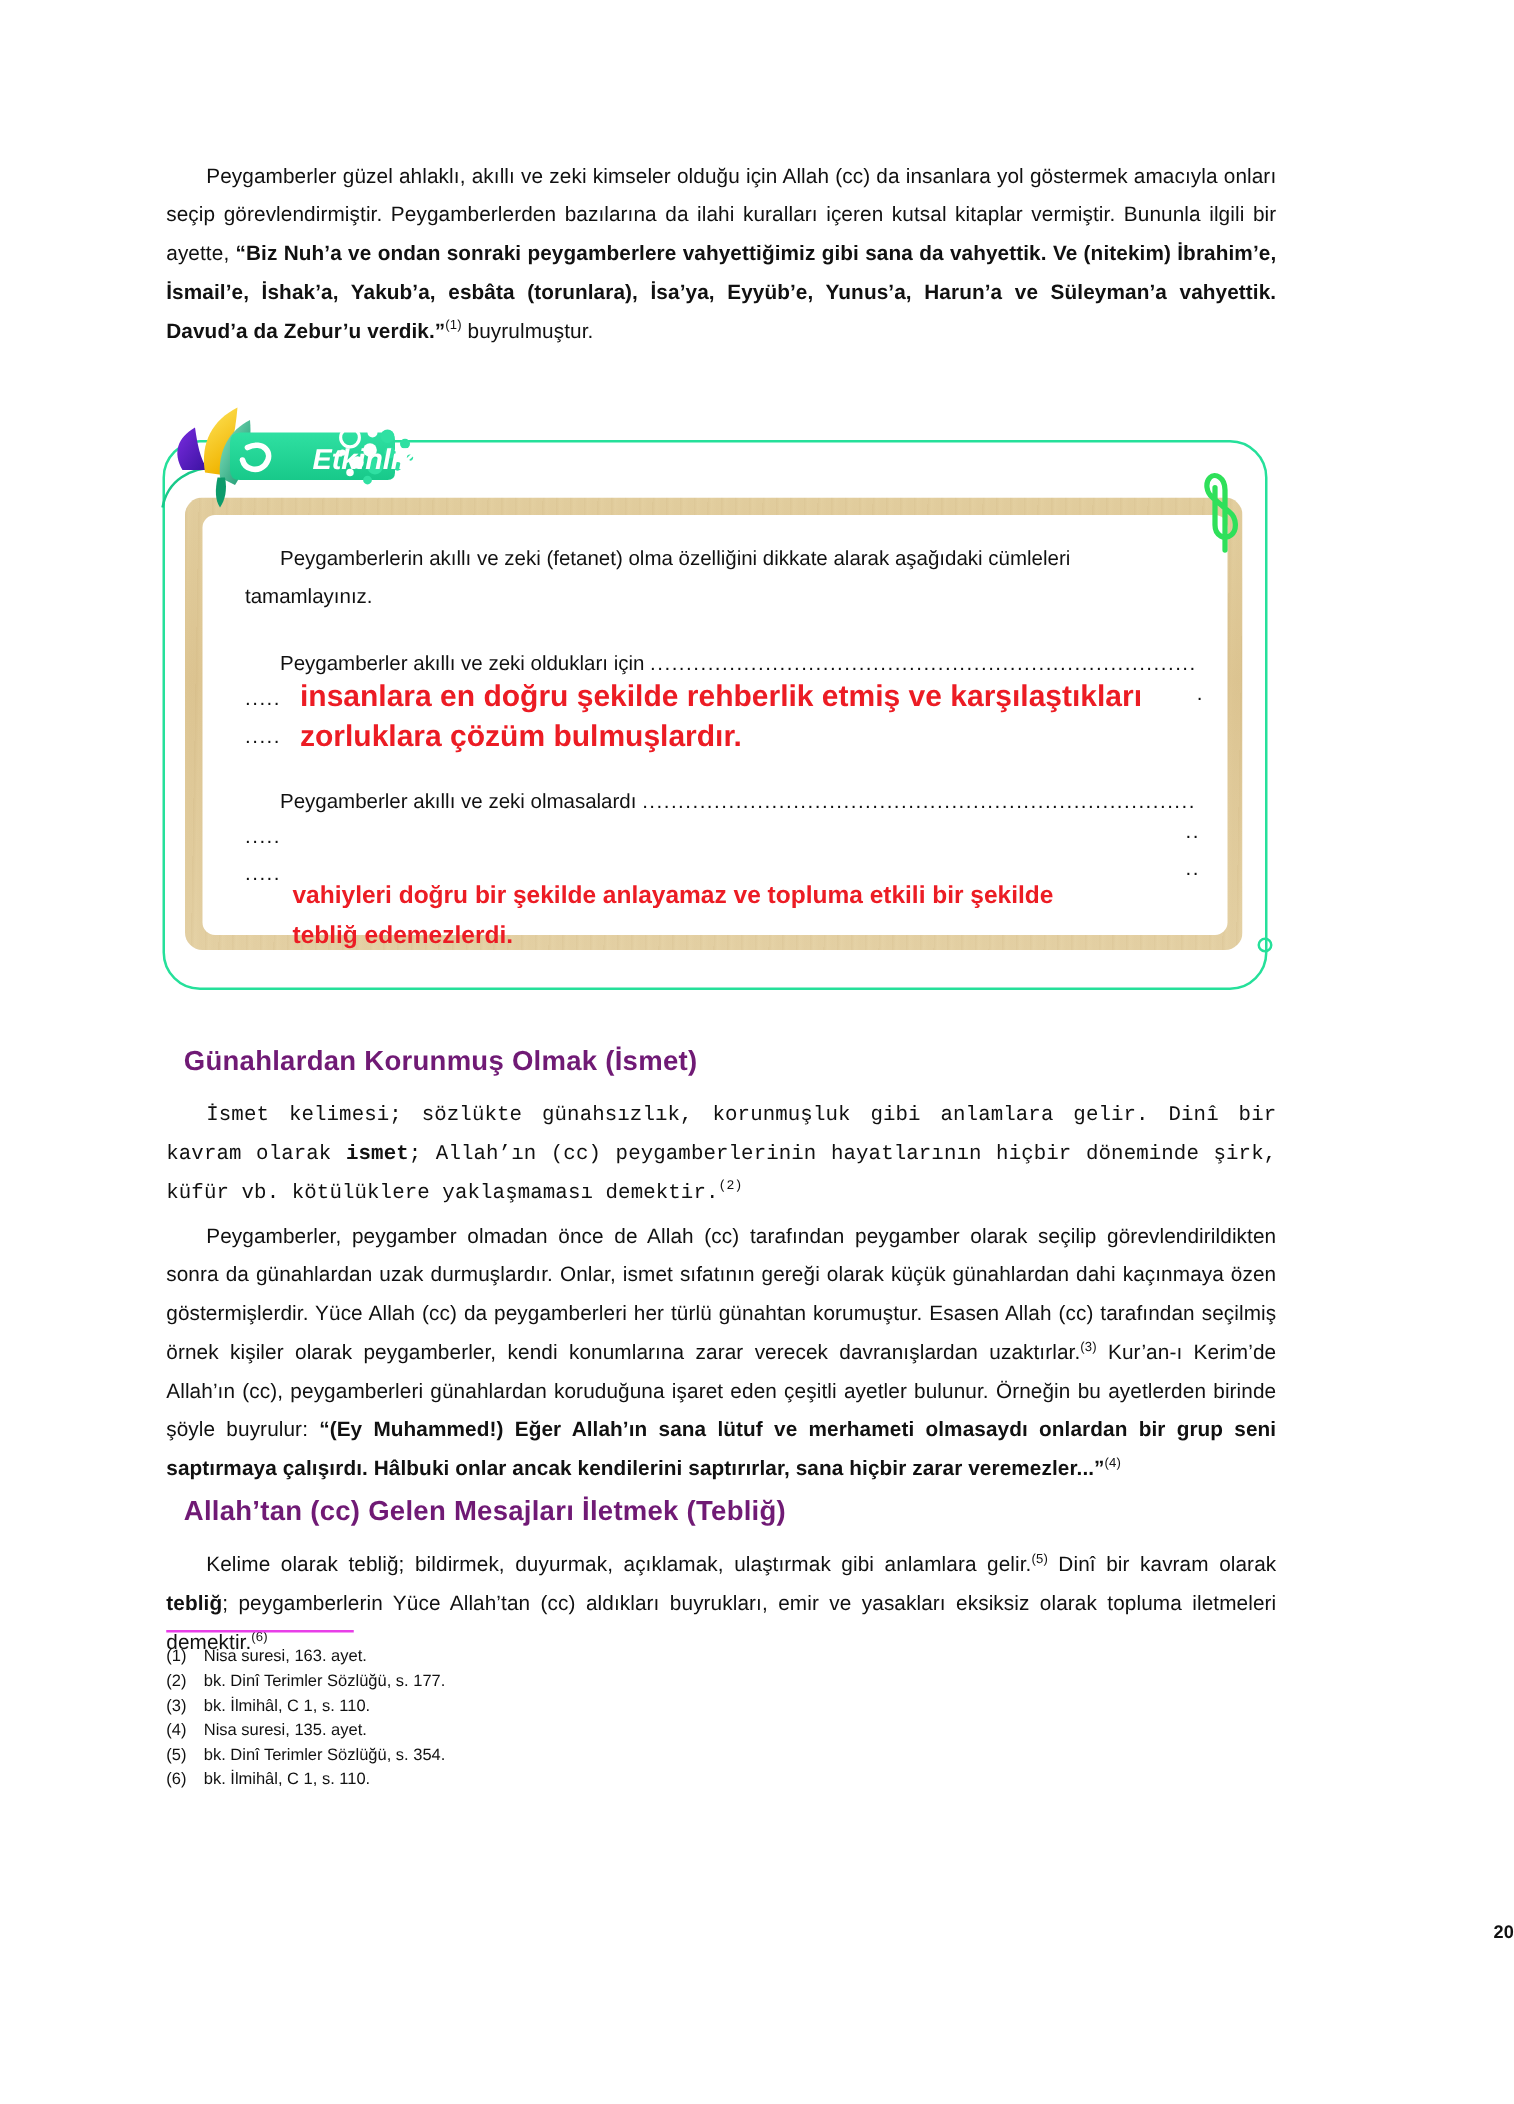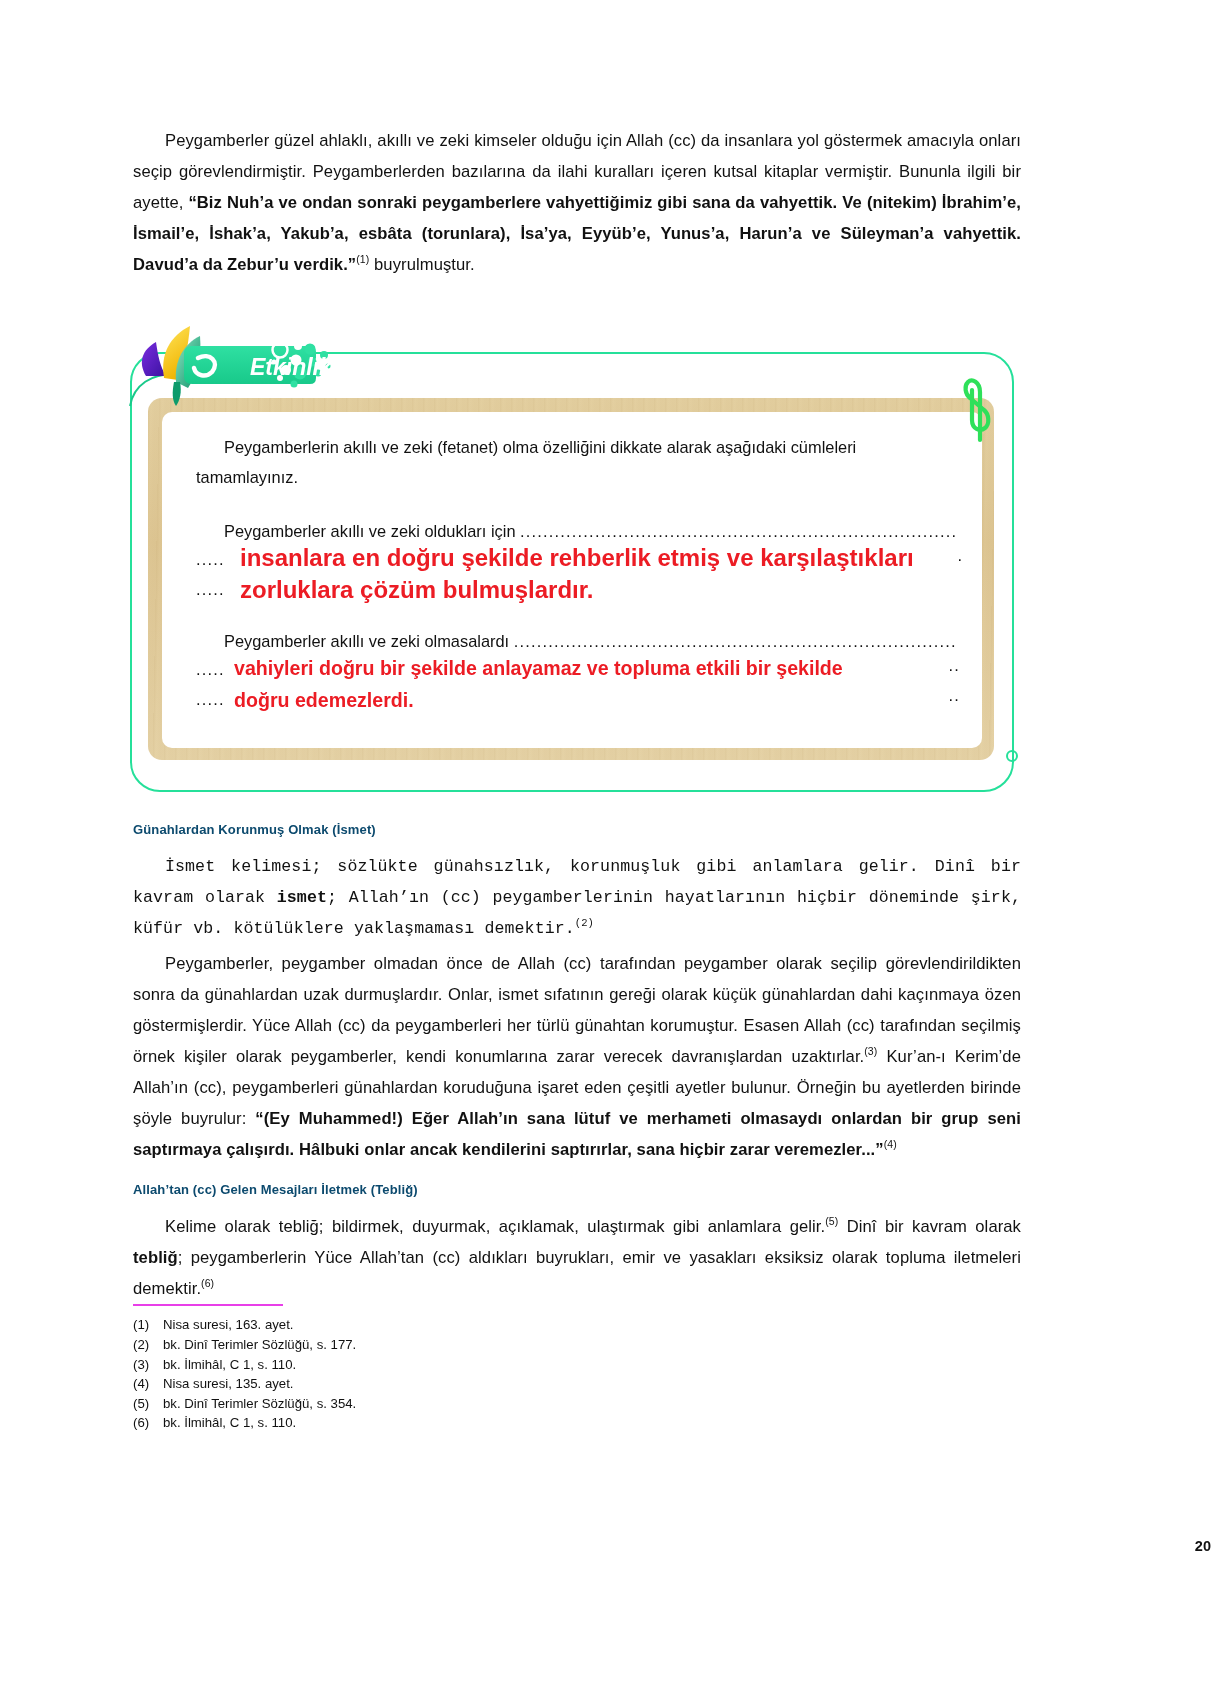--- a/index.html
+++ b/index.html
@@ -136,24 +136,24 @@
     color: #ec1c24;
     font-weight: bold;
     font-size: 24px;
     line-height: 32px;
     width: 800px;
   }
   .red-overlay.tight { font-size: 19.6px; }
 
   
   h2.sec {
-    color: #0c4a6e;
-    font-size: 13px;
+    color: #701a75;
+    font-size: 22px;
     font-weight: bold;
-    margin: 0;
+    margin: 14px;
     letter-spacing: 0.01em;
   }
 
   
   .fn-rule {
     width: 150px;
     height: 2.4px;
     background: #e83fe8;
     margin: 8px 0 9px 0;
   }
@@ -274,23 +274,23 @@
         </div>
       </div>
 
       <div style="margin-top:22px;">
         <div class="act-prompt" style="margin-top:0;"><span>Peygamberler akıllı ve zeki olmasalardı</span>
           <span class="dots-run">...................................................................................</span></div>
 
         <div class="answer-block">
           <div class="dot-line"><span>.....</span></div>
           <div class="dot-line"><span>.....</span></div>
-          <div class="red-overlay tight" style="left:38px;">
+          <div class="red-overlay tight" style="left:38px;margin-top:48px;">
             <div>vahiyleri doğru bir şekilde anlayamaz ve topluma etkili bir şekilde</div>
-            <div>doğru edemezlerdi.</div>
+            <div>tebliğ edemezlerdi.</div>
           </div>
           <div style="position:absolute;right:-4px;top:2px;font-size:16.4px;color:#111;letter-spacing:1.2px;">..</div>
           <div style="position:absolute;right:-4px;top:32px;font-size:16.4px;color:#111;letter-spacing:1.2px;">..</div>
         </div>
       </div>
 
     </div>
   </div>
 
   <div style="position:absolute;left:133px;top:822px;width:888px;">

